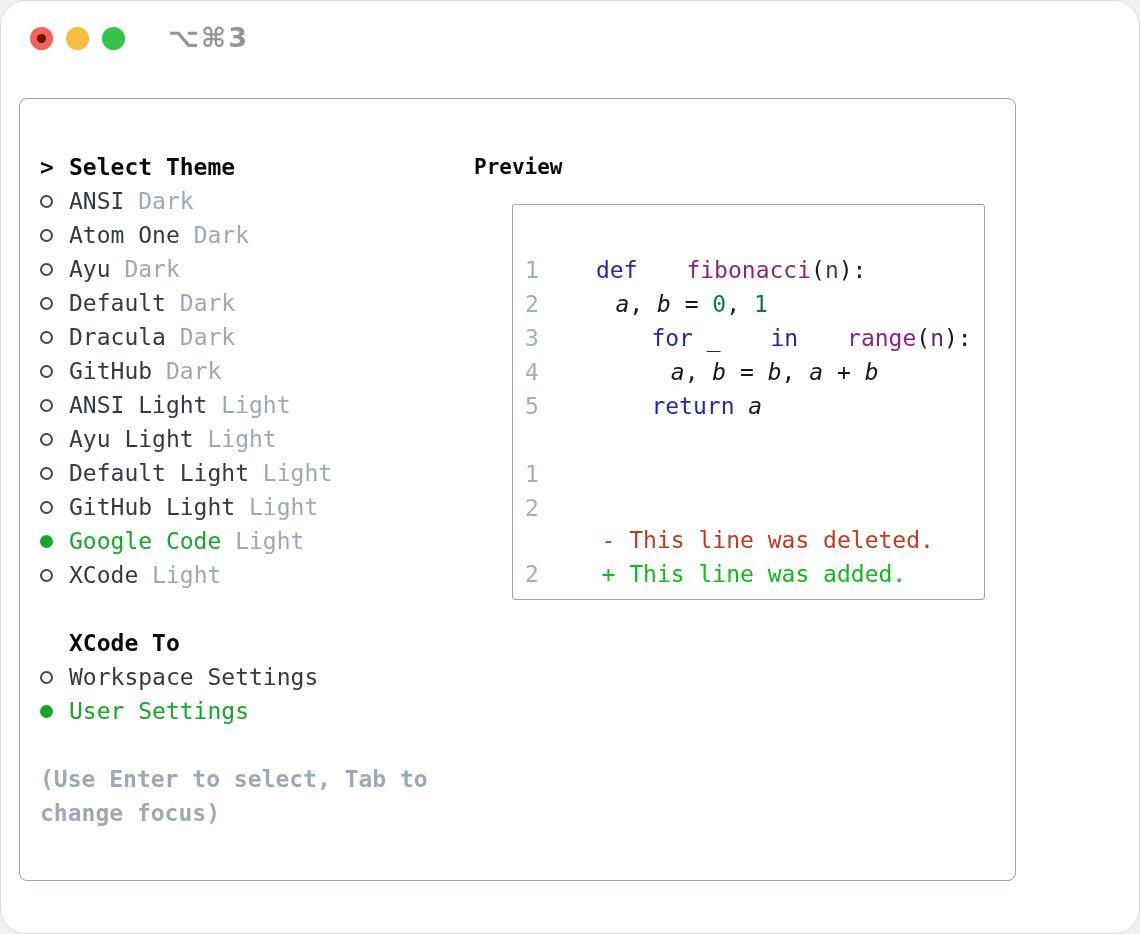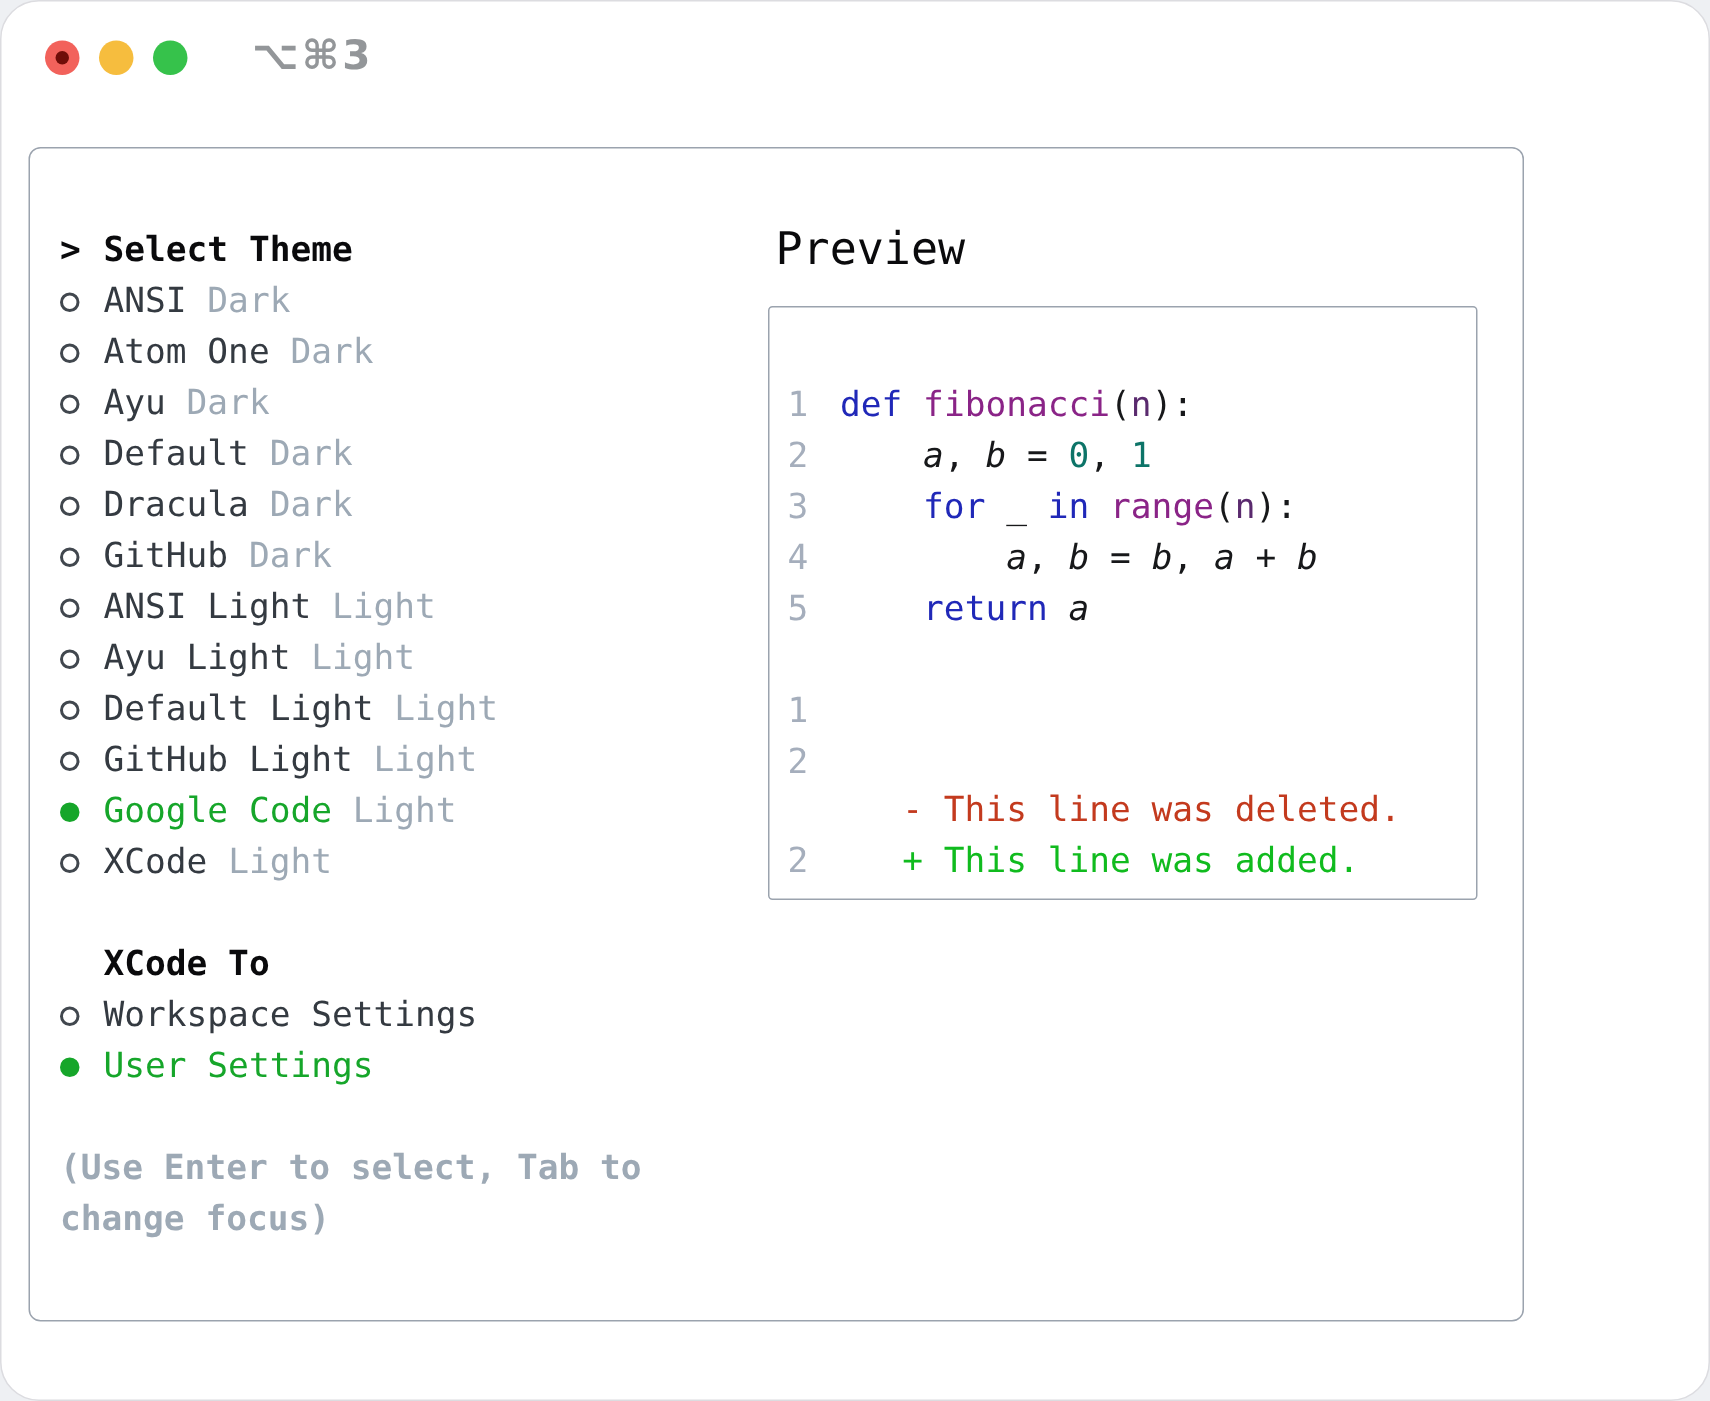--- a/index.html
+++ b/index.html
@@ -72,36 +72,36 @@
   .variant{color:var(--muted);margin-left:1ch;}
   .spacer{height:34px;}
   .help{
     color:var(--muted);
     max-width:29ch;
     line-height:34px;
     font-weight:bold;
   }
   
   .preview-title{
-    position:absolute;left:497px;top:51px;
-    font-size:30px;line-height:34px;font-weight:normal;color:#0a0a0c;
+    position:absolute;left:454px;top:51px;
+    font-size:21px;line-height:34px;font-weight:bold;color:#0a0a0c;
   }
   .preview-box{
     position:absolute;left:492px;top:105px;width:473px;height:396px;
     border:1.5px solid var(--panel_border);
     border-radius:3px;
     padding:48px 10px 0 12px;
     font-size:23px;line-height:34px;
     overflow:hidden;
   }
   .cl{display:flex;white-space:pre;line-height:34px;}
   .ln{width:35px;flex:none;color:var(--line_number);}
   .code{color:var(--code_plain);}
-  .tk-kw{color:var(--kw_blue);}
-  .tk-fn{color:var(--fn_purple);}
+  .tk-kw{color:var(--kw_blue);margin-left:36px;}
+  .tk-fn{color:var(--fn_purple);margin-left:35px;}
   .tk-param{color:var(--param_purple);}
   .tk-num{color:var(--num_teal);}
   .tk-var{color:var(--code_plain);font-style:italic;}
   .dtext{white-space:pre;}
   .dtext.context{color:var(--context_gray);}
   .dtext.deleted{color:var(--diff_deleted);margin-top:32px;}
   .dtext.added{color:var(--diff_added);text-align:center;}
 </style>
 </head>
 <body>

